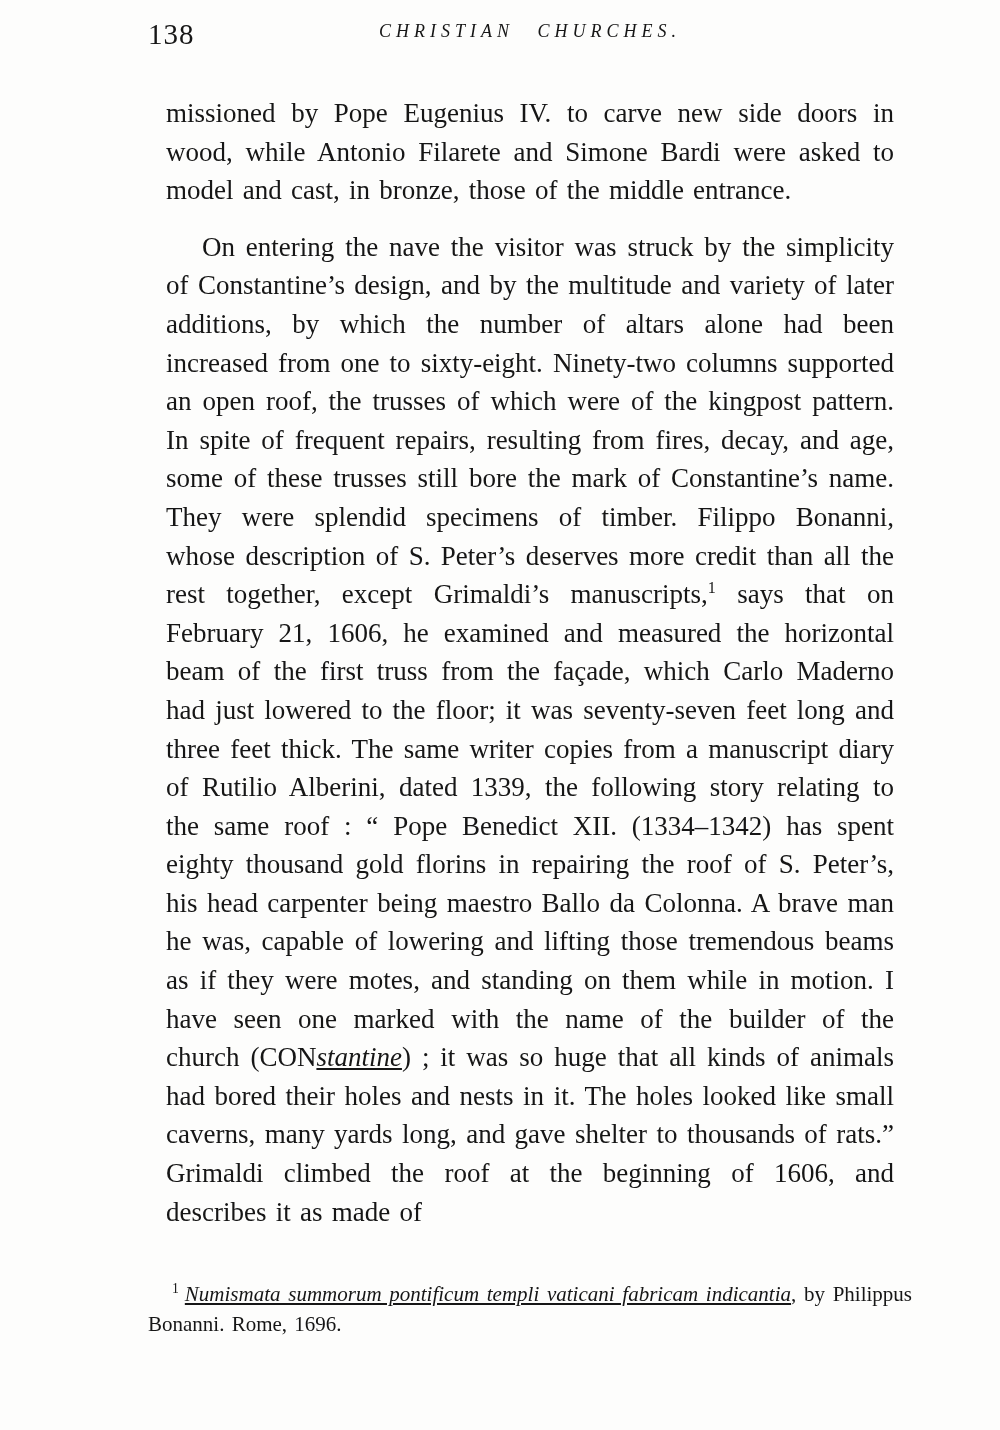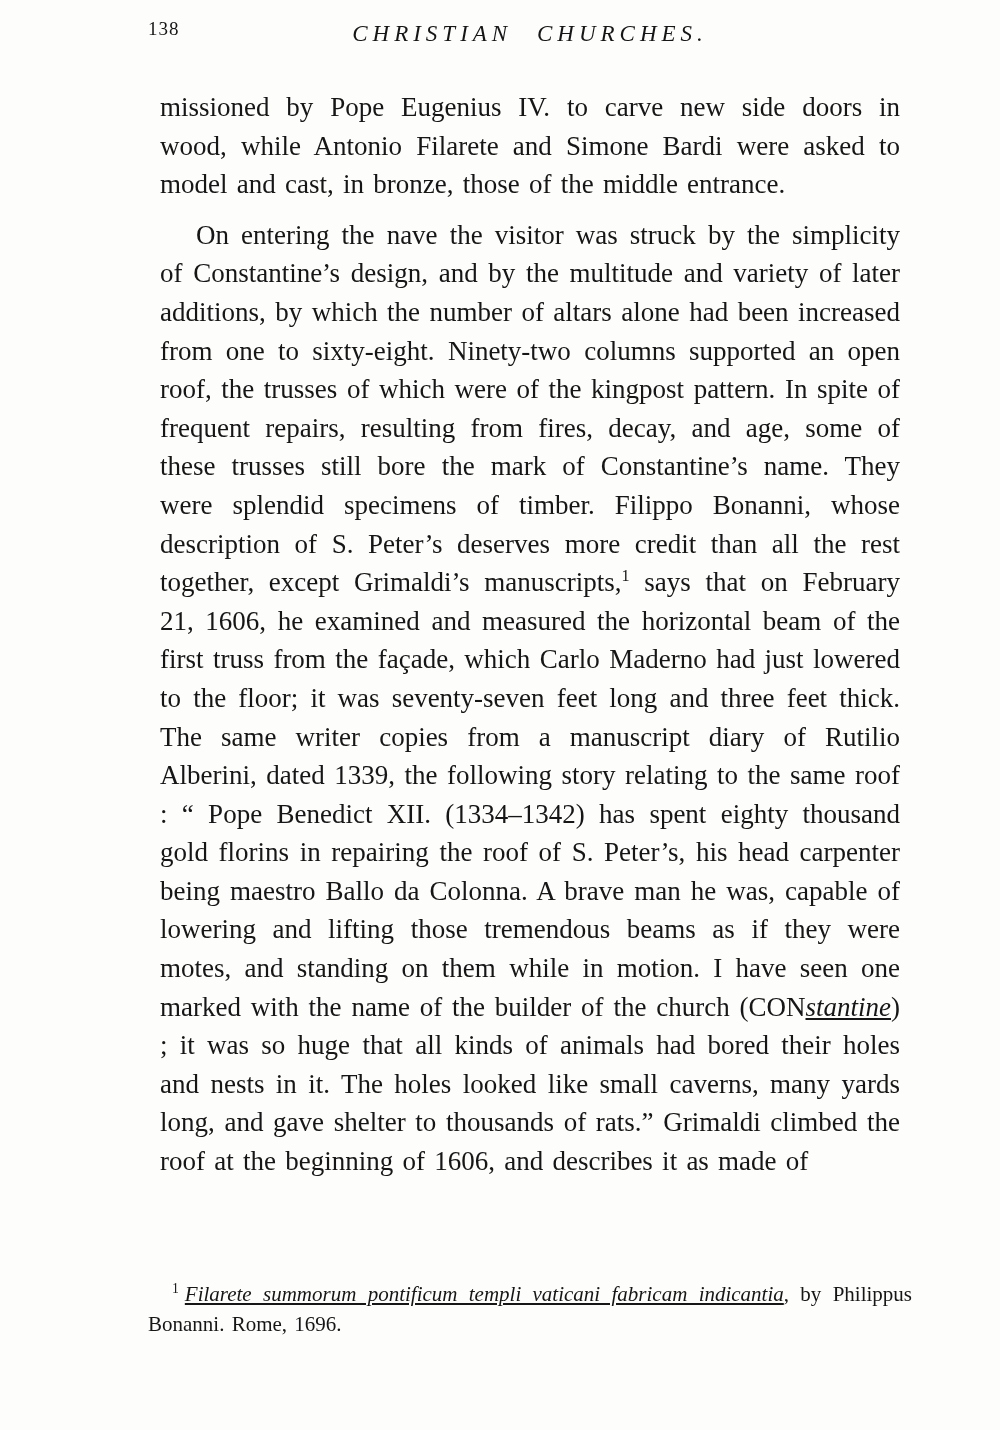--- a/index.html
+++ b/index.html
@@ -20,44 +20,44 @@
     position: absolute;
     top: 18px;
     left: 148px;
     width: 764px;
     height: 36px;
   }
   .page-number {
     position: absolute;
     left: 0;
     top: 0;
-    font-size: 19px;
+    font-size: 29px;
     letter-spacing: 1px;
   }
   .head-title {
     display: block;
     text-align: center;
     font-style: italic;
-    font-size: 23px;
+    font-size: 18px;
     letter-spacing: 5px;
     word-spacing: 14px;
     padding-top: 3px;
   }
   .body-text {
     position: absolute;
     top: 76px;
     left: 148px;
     width: 764px;
     font-size: 27px;
     line-height: 38.6px;
     text-align: justify;
     word-spacing: 2.5px;
   }
   .body-text p {
-    margin: 12px;
+    margin: 18px;
   }
   .body-text p.indented {
     text-indent: 36px;
   }
   .seg-italic {
     font-style: italic;
     text-decoration: underline;
   }
   .seg-superscript sup {
     font-size: 0.6em;
@@ -94,16 +94,16 @@
     <span class="page-number">138</span>
     <span class="head-title">CHRISTIAN CHURCHES.</span>
   </div>
 
   <div class="body-text">
       <p><span class="seg-normal">missioned by Pope Eugenius IV. to carve new side doors in wood, while Antonio Filarete and Simone Bardi were asked to model and cast, in bronze, those of the middle entrance.</span></p>
       <p class="indented"><span class="seg-normal">On entering the nave the visitor was struck by the simplicity of Constantine’s design, and by the multitude and variety of later additions, by which the number of altars alone had been increased from one to sixty-eight.  Ninety-two columns supported an open roof, the trusses of which were of the kingpost pattern.  In spite of frequent repairs, resulting from fires, decay, and age, some of these trusses still bore the mark of Constantine’s name.  They were splendid specimens of timber.  Filippo Bonanni, whose description of S. Peter’s deserves more credit than all the rest together, except Grimaldi’s manuscripts,</span><span class="seg-superscript"><sup>1</sup></span><span class="seg-normal"> says that on February 21, 1606, he examined and measured the horizontal beam of the first truss from the façade, which Carlo Maderno had just lowered to the floor; it was seventy-seven feet long and three feet thick.  The same writer copies from a manuscript diary of Rutilio Alberini, dated 1339, the following story relating to the same roof : “ Pope Benedict XII. (1334–1342) has spent eighty thousand gold florins in repairing the roof of S. Peter’s, his head carpenter being maestro Ballo da Colonna.  A brave man he was, capable of lowering and lifting those tremendous beams as if they were motes, and standing on them while in motion.  I have seen one marked with the name of the builder of the church (CON</span><span class="seg-italic">stantine</span><span class="seg-normal">) ; it was so huge that all kinds of animals had bored their holes and nests in it. The holes looked like small caverns, many yards long, and gave shelter to thousands of rats.”  Grimaldi climbed the roof at the beginning of 1606, and describes it as made of</span></p>
     </div>
 
   <div class="footnote">
-    <p class="fn-body"><sup>1</sup><span class="seg-italic">Filarete summorum pontificum templi vaticani fabricam indicantia</span><span class="seg-normal">, by Philippus Bonanni.   Rome, 1696.</span></p>
+    <p class="fn-body"><sup>1</sup><span class="seg-italic">Numismata summorum pontificum templi vaticani fabricam indicantia</span><span class="seg-normal">, by Philippus Bonanni.   Rome, 1696.</span></p>
   </div>
 
 </div>
 
 </body></html>

